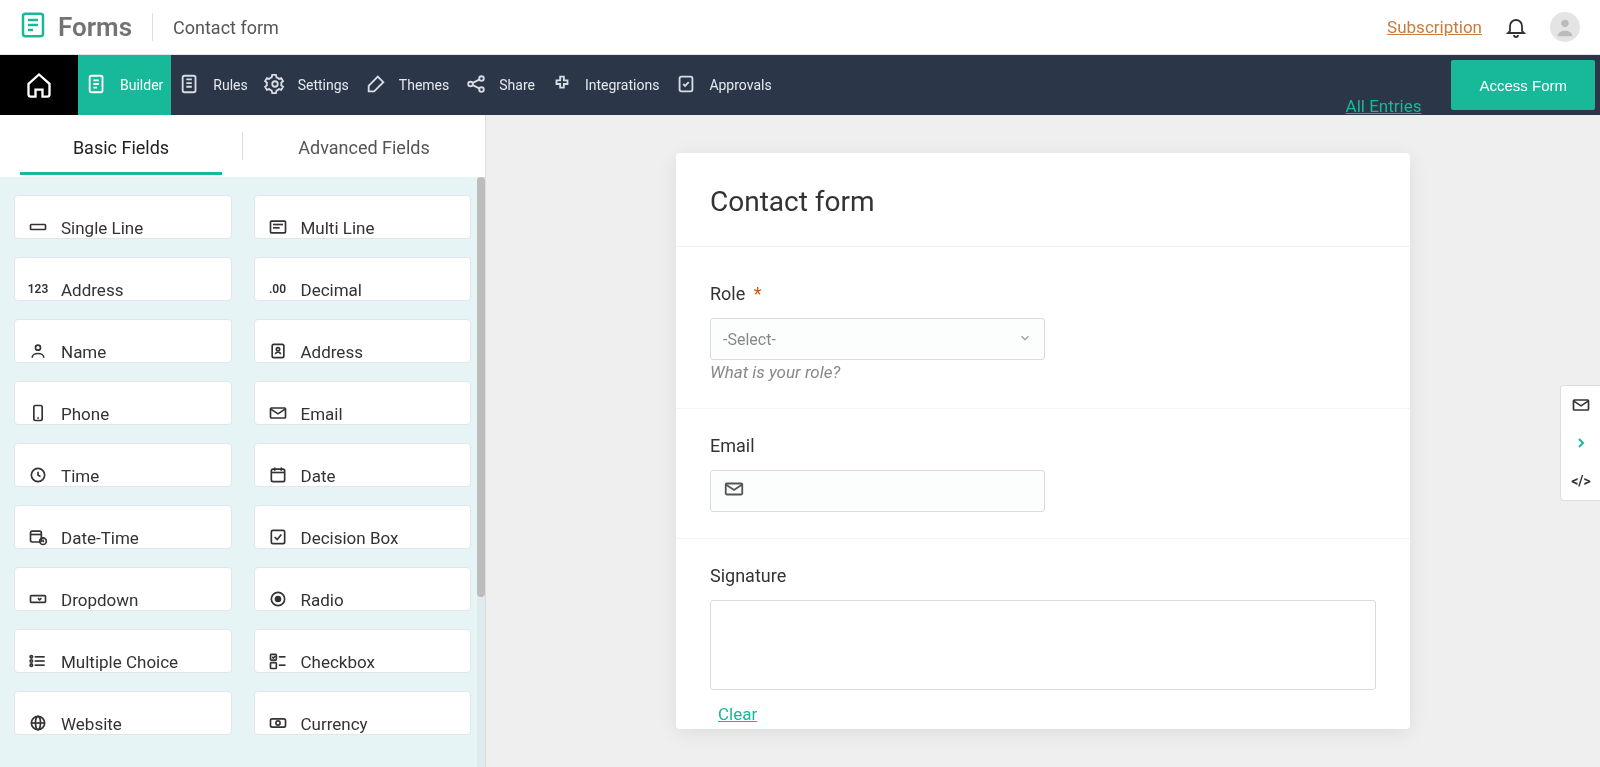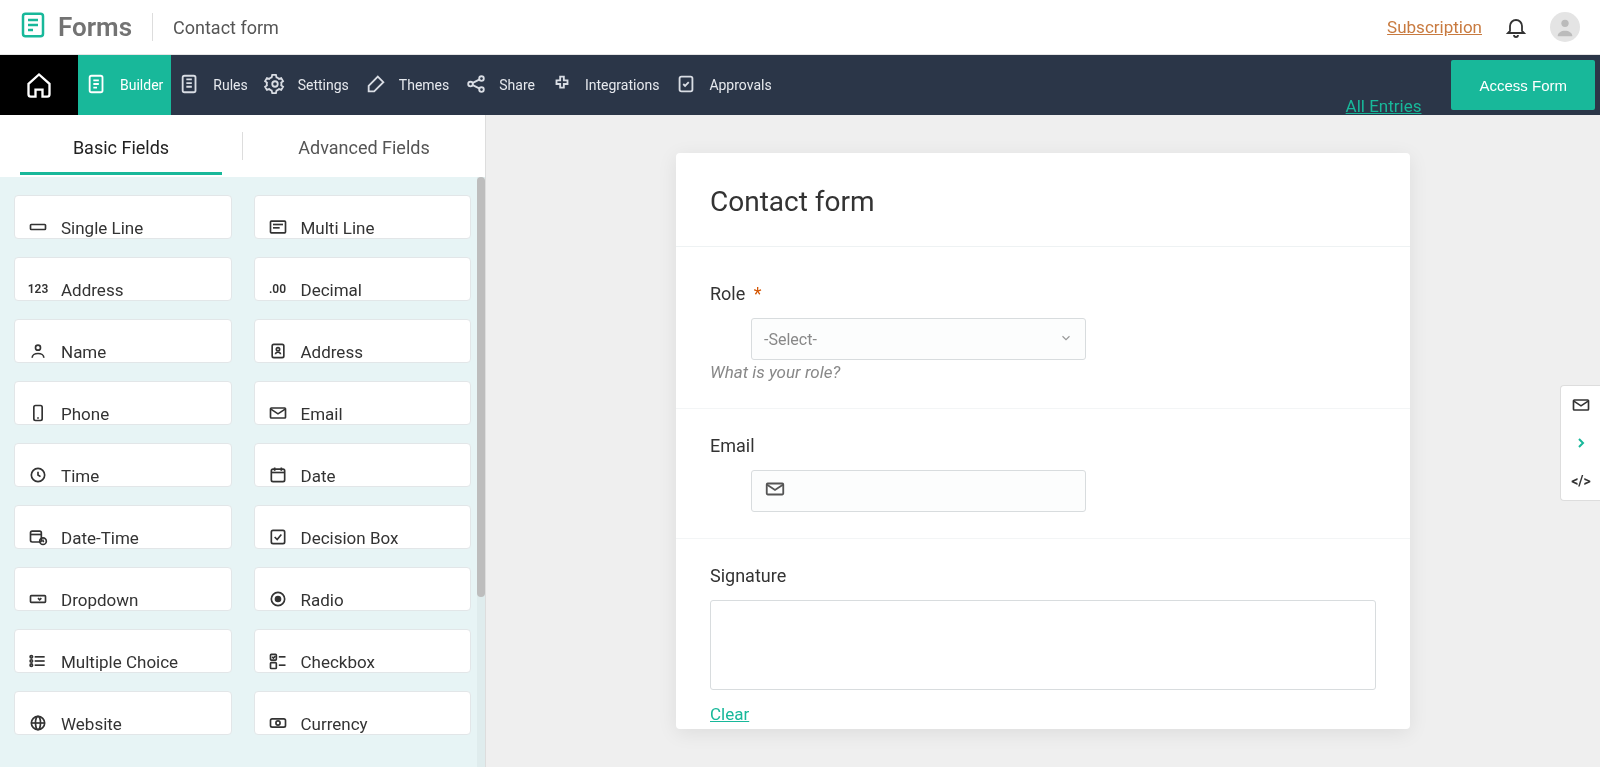--- a/index.html
+++ b/index.html
@@ -231,21 +231,20 @@
     border: 1px solid #d8dcde;
     border-radius: 3px;
     display: flex;
     align-items: center;
     padding: 0 12px;
     color: #888;
     font-size: 16px;
     background: #fcfdfd;
     cursor: pointer;
     position: relative;
-    margin-left: 41px;
   }
   .select-box .chev {
     position: absolute;
     right: 12px;
     color: #aaa;
   }
   .help-text {
     font-style: italic;
     color: #888;
     font-size: 17px;
@@ -259,20 +258,21 @@
     border-radius: 3px;
     background: #fff;
   }
   .clear-link {
     margin-top: 14px;
     color: #18b89a;
     text-decoration: underline;
     font-size: 17px;
     cursor: pointer;
     display: inline-block;
+    margin-left: 8px;
   }
   
   .right-rail {
     position: absolute;
     right: 0;
     top: 270px;
     width: 40px;
     background: #fff;
     border: 1px solid #ddd;
     border-right: none;

